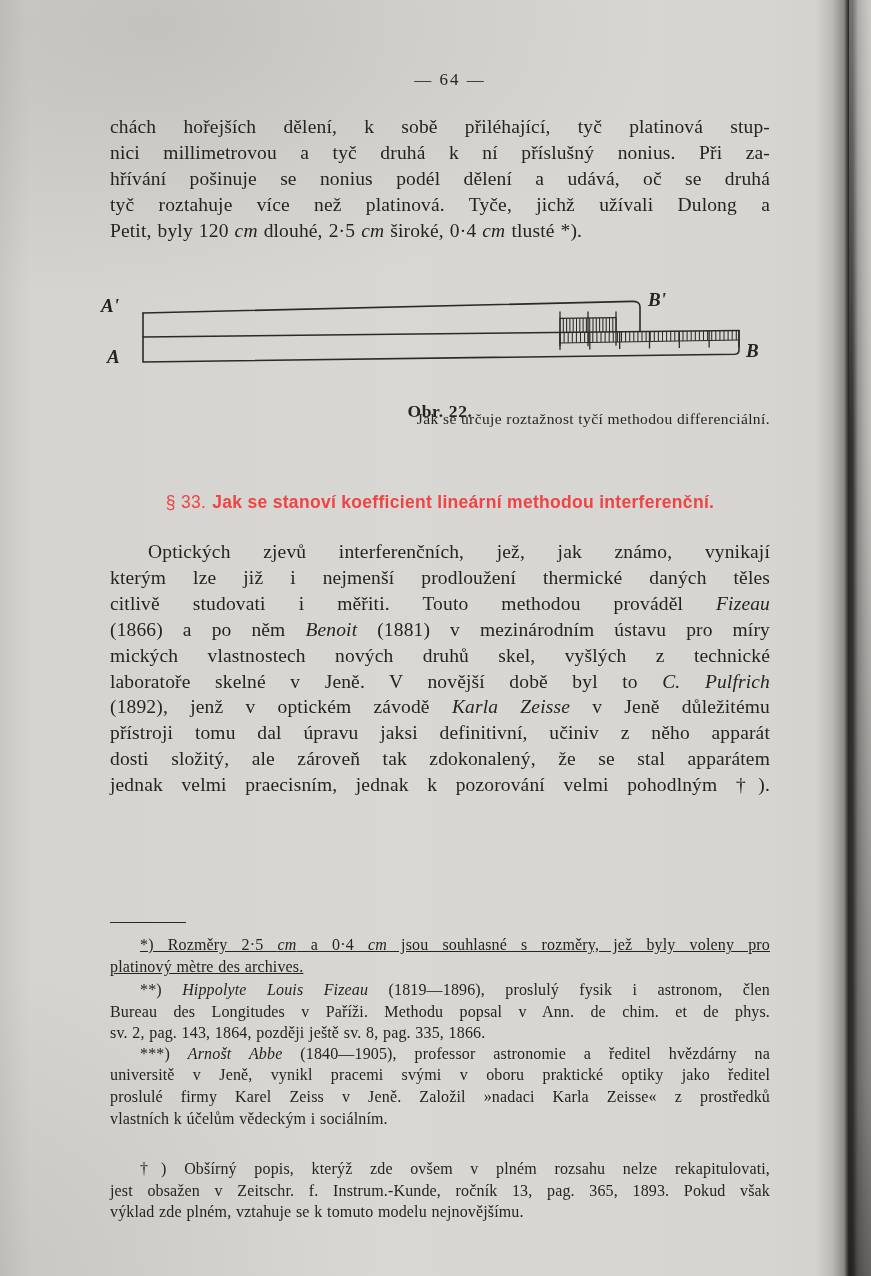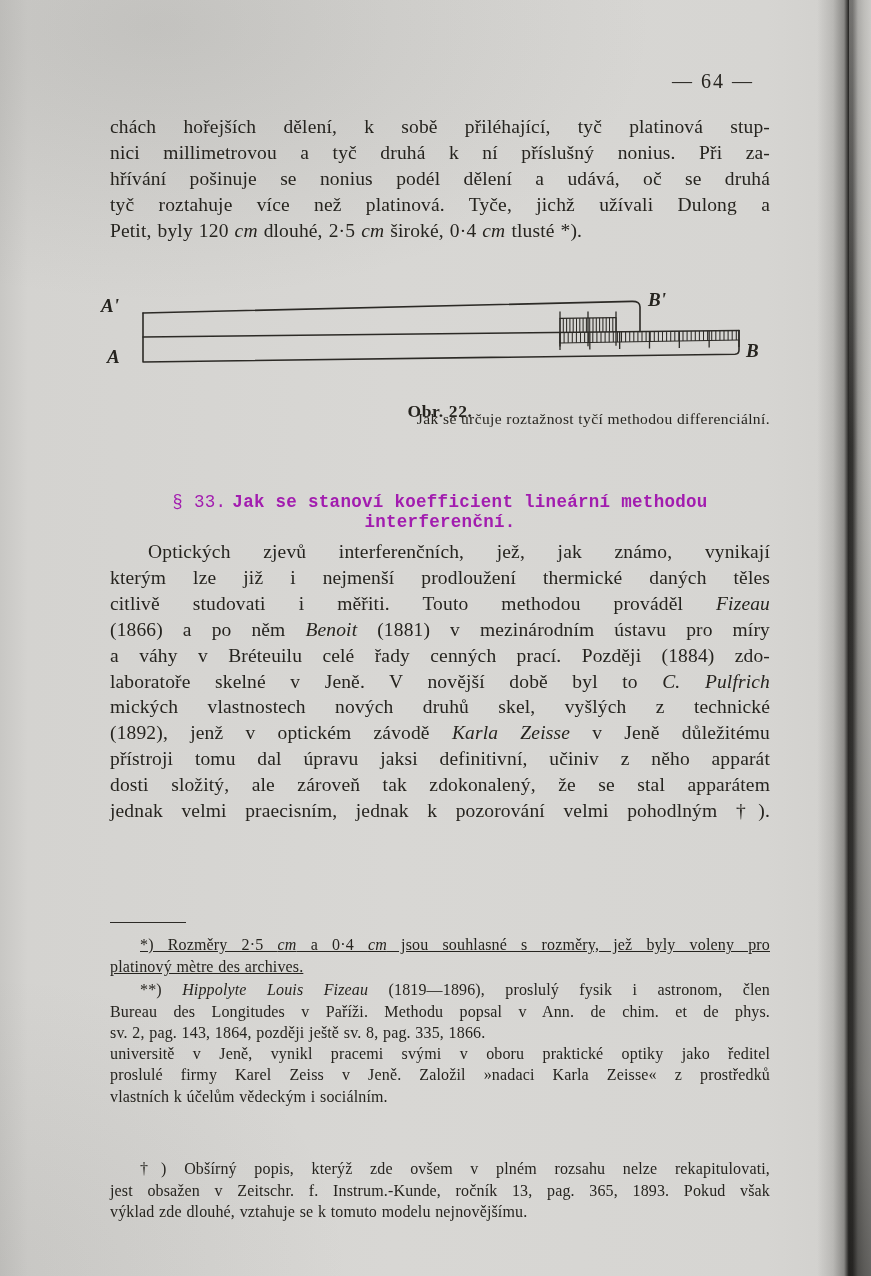--- a/index.html
+++ b/index.html
@@ -7,22 +7,22 @@
     width:871px;height:1276px;position:relative;overflow:hidden;
     background:
       radial-gradient(ellipse 900px 500px at 18% 2%, rgba(110,110,106,0.18), rgba(0,0,0,0) 55%),
       radial-gradient(ellipse 700px 600px at 0% 100%, rgba(90,90,86,0.10), rgba(0,0,0,0) 50%),
       linear-gradient(90deg,#c8c7c4 0px,#d4d3d0 28px,#d8d7d4 45%,#d6d5d2 88%,#cfcecb 100%);
     font-family:"Liberation Serif", serif;
     color:#26241f;
   }
   .page{position:absolute;inset:0;}
   .folio{
-    position:absolute;top:70px;left:94px;width:660px;
-    text-align:right;font-size:20px;letter-spacing:2px;
+    position:absolute;top:70px;left:120px;width:660px;
+    text-align:center;font-size:17px;letter-spacing:2px;
   }
   .para{
     position:absolute;left:110px;width:660px;
     font-size:19.5px;line-height:25.9px;word-spacing:1px;letter-spacing:0.15px;
   }
   .para.fn{font-size:16px;line-height:21.7px;word-spacing:0.5px;}
   .tline{text-align:justify;text-align-last:justify;}
   .tline.end{text-align-last:left;}
   .tline.ind{text-indent:38px;}
   .fn .tline.ind{text-indent:30px;}
@@ -37,22 +37,22 @@
   .caption{
     position:absolute;left:110px;width:660px;text-align:center;
     font-size:17.5px;letter-spacing:0.6px;
   }
   .subcaption{
     position:absolute;left:110px;width:660px;text-align:right;
     font-size:15.5px;letter-spacing:0.4px;
   }
   .heading{
     position:absolute;left:100px;top:492px;width:680px;text-align:center;
-    font-family:Liberation Mono, monospace;font-size:17.5px;letter-spacing:0.3px;
-    color:#a21caf;
+    font-family:Liberation Sans, sans-serif;font-size:17.5px;letter-spacing:0.3px;
+    color:#ef4444;
   }
   .heading .hprefix{font-weight:normal;margin-right:6px;}
   .heading .htitle{font-weight:bold;}
   .fnrule{
     position:absolute;left:110px;top:922px;width:76px;height:0;
     border-top:1.6px solid #2c2a26;
   }
   .gutter{
     position:absolute;top:0;right:0;width:54px;height:1276px;
     background:linear-gradient(to right,
@@ -193,47 +193,47 @@
 
   <div class="heading">
     <span class="hprefix">§ 33.</span><span class="htitle">Jak se stanoví koefficient lineární methodou interferenční.</span>
   </div>
 
   <div class="para" style="top:539px;">
       <div class="tline ind"><span>Optických zjevů interferenčních, jež, jak známo, vynikají</span></div>
       <div class="tline"><span>kterým lze již i nejmenší prodloužení thermické daných těles</span></div>
       <div class="tline"><span>citlivě studovati i měřiti. Touto methodou prováděl </span><span class="it">Fizeau</span></div>
       <div class="tline"><span>(1866) a po něm </span><span class="it">Benoit</span><span> (1881) v mezinárodním ústavu pro míry</span></div>
-      <div class="tline"><span>a váhy v Bréteuilu celé řady cenných prací. Později (1884) zdo-</span></div>
+      <div class="tline"><span>mických vlastnostech nových druhů skel, vyšlých z technické</span></div>
       <div class="tline"><span>laboratoře skelné v Jeně. V novější době byl to </span><span class="it">C. Pulfrich</span></div>
-      <div class="tline"><span>mických vlastnostech nových druhů skel, vyšlých z technické</span></div>
       <div class="tline"><span>(1892), jenž v optickém závodě </span><span class="it">Karla Zeisse</span><span> v Jeně důležitému</span></div>
       <div class="tline"><span>přístroji tomu dal úpravu jaksi definitivní, učiniv z něho apparát</span></div>
       <div class="tline"><span>dosti složitý, ale zároveň tak zdokonalený, že se stal apparátem</span></div>
       <div class="tline"><span>jednak velmi praecisním, jednak k pozorování velmi pohodlným †).</span></div>
     </div>
 
   <div class="fnrule"></div>
 
   <div class="para fn" style="top:934px;text-decoration:underline;">
       <div class="tline ind"><span>*) Rozměry 2·5 </span><span class="it">cm</span><span> a 0·4 </span><span class="it">cm</span><span> jsou souhlasné s rozměry, jež byly voleny pro</span></div>
       <div class="tline end"><span>platinový mètre des archives.</span></div>
     </div>
   <div class="para fn" style="top:979px;">
       <div class="tline ind"><span>**) </span><span class="it">Hippolyte Louis Fizeau</span><span> (1819—1896), proslulý fysik i astronom, člen</span></div>
       <div class="tline"><span>Bureau des Longitudes v Paříži. Methodu popsal v Ann. de chim. et de phys.</span></div>
       <div class="tline end"><span>sv. 2, pag. 143, 1864, později ještě sv. 8, pag. 335, 1866.</span></div>
     </div>
   <div class="para fn" style="top:1042.5px;">
+      <div class="tline ind"><span>***) </span><span class="it">Arnošt Abbe</span><span> (1840—1905), professor astronomie a ředitel hvězdárny na</span></div>
       <div class="tline"><span>universitě v Jeně, vynikl pracemi svými v oboru praktické optiky jako ředitel</span></div>
       <div class="tline"><span>proslulé firmy Karel Zeiss v Jeně. Založil »nadaci Karla Zeisse« z prostředků</span></div>
       <div class="tline end"><span>vlastních k účelům vědeckým i sociálním.</span></div>
     </div>
   <div class="para fn" style="top:1130px;margin-top:28px;">
       <div class="tline ind"><span>†) Obšírný popis, kterýž zde ovšem v plném rozsahu nelze rekapitulovati,</span></div>
       <div class="tline"><span>jest obsažen v Zeitschr. f. Instrum.-Kunde, ročník 13, pag. 365, 1893. Pokud však</span></div>
-      <div class="tline end"><span>výklad zde dlouhé, vztahuje se k tomuto modelu nejnovějšímu.</span></div>
+      <div class="tline end"><span>výklad zde plném, vztahuje se k tomuto modelu nejnovějšímu.</span></div>
     </div>
 
   <div class="gutter"></div>
   <div class="gutter-shade"></div>
 
 </div>
 
 </body></html>

